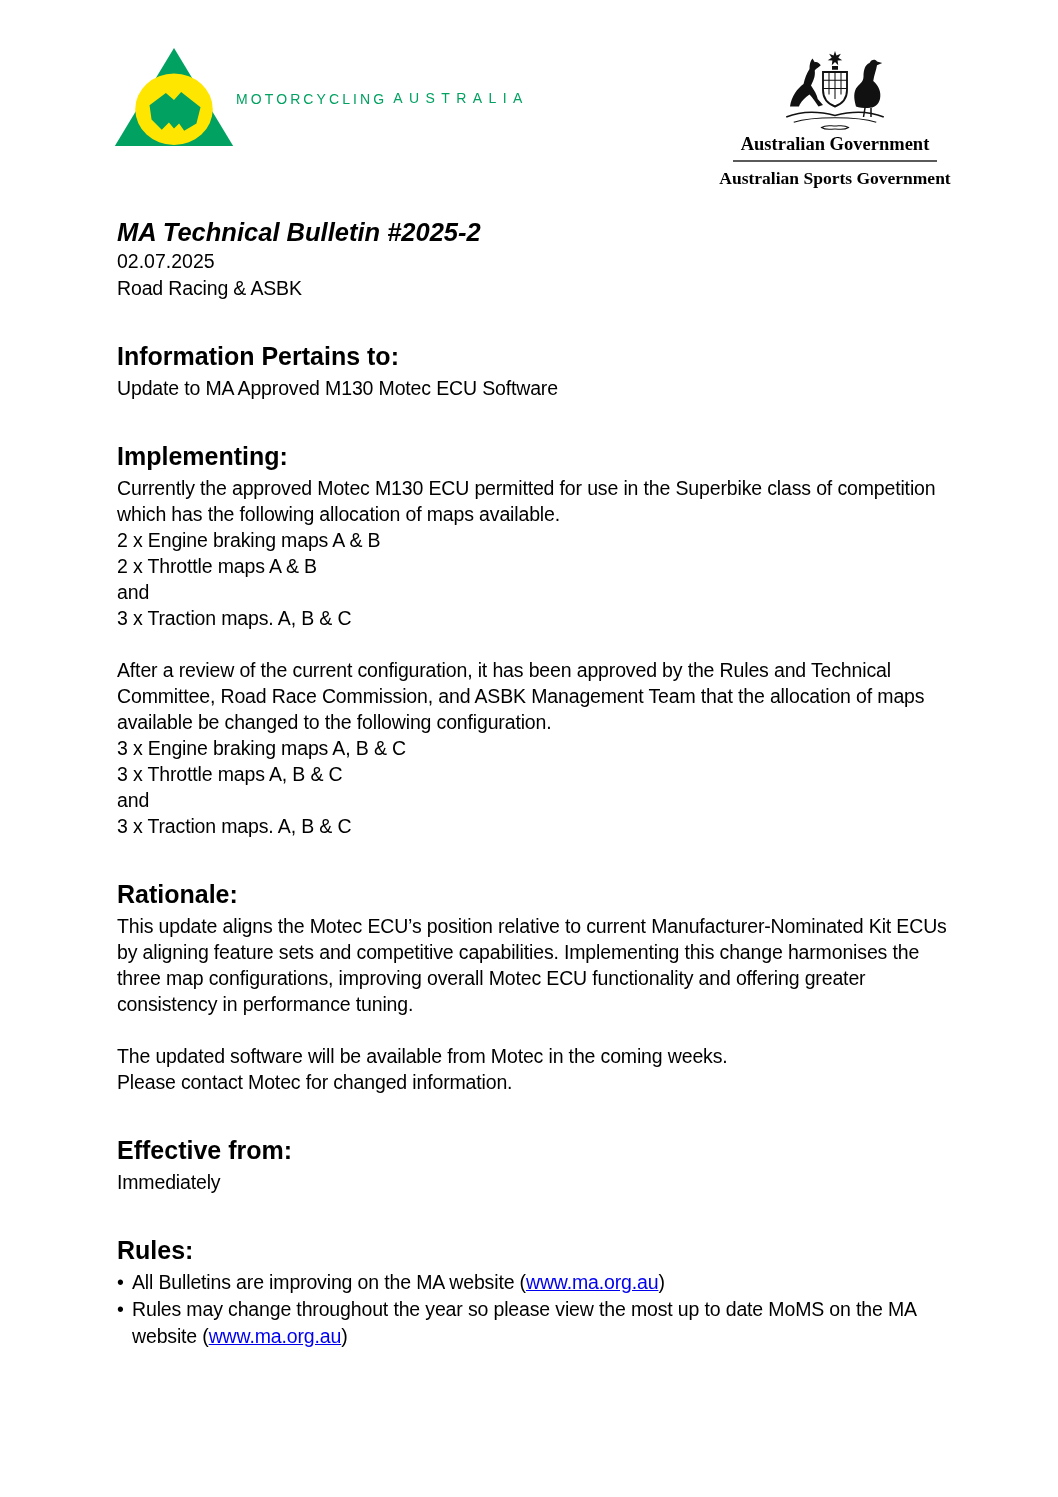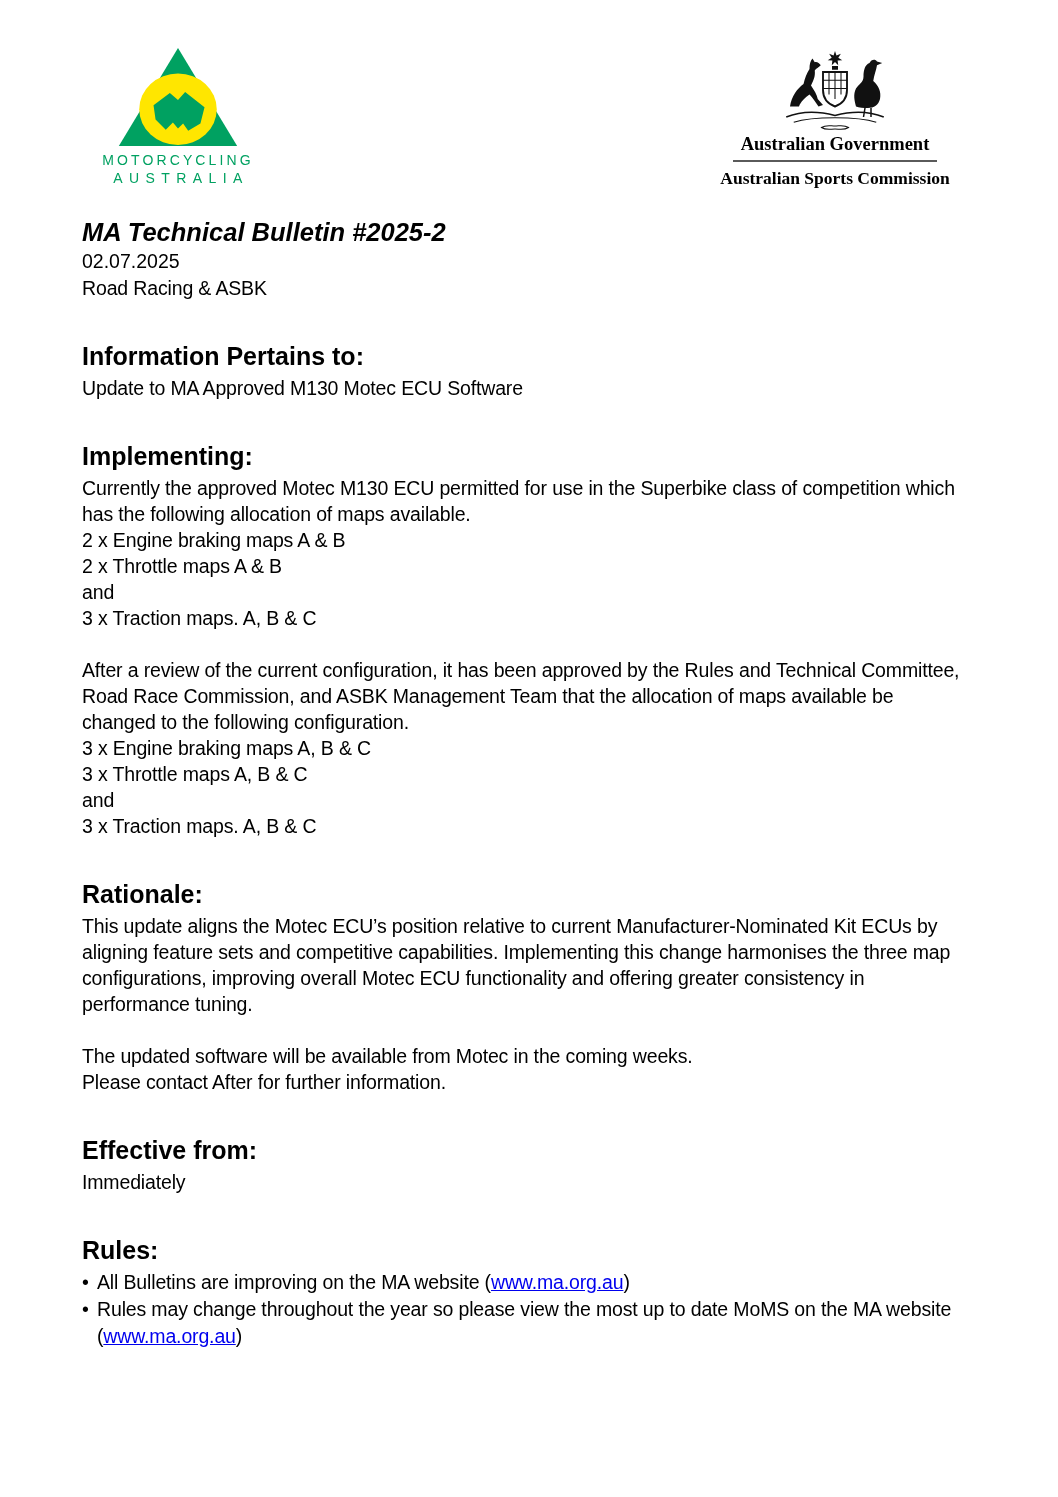--- a/index.html
+++ b/index.html
@@ -17,41 +17,41 @@
     background:#ffffff;
     color:var(--ink);
     font-family:"Liberation Sans","DejaVu Sans",sans-serif;
     overflow:hidden;
   }
   
   .header{
     display:flex;justify-content:space-between;align-items:flex-start;
     padding:46px 118px 0 112px;
   }
-  .ma-logo{display:flex;flex-direction:column;align-items:center;width:132px}
+  .ma-logo{display:flex;flex-direction:row;align-items:center;width:132px}
   .ma-logo svg{display:block}
   .ma-word1{
     color:var(--green);font-size:14px;letter-spacing:3.1px;
     margin-top:4px;white-space:nowrap;
   }
   .ma-word2{
     color:var(--green);font-size:14px;letter-spacing:6.4px;
     margin-top:2px;white-space:nowrap;margin-left:6px;
   }
   .gov{
     display:flex;flex-direction:column;align-items:center;
     font-family:"Liberation Serif","DejaVu Serif",serif;font-weight:bold;
     margin-top:2px;width:210px;
   }
   .gov svg{display:block}
   .gov-line1{font-size:18.5px;margin-top:2px;white-space:nowrap}
   .gov-divider{width:204px;border-top:2px solid #5a5a5a;margin:5px 0 6px}
   .gov-line2{font-size:17.5px;white-space:nowrap}
   
-  .content{padding:0 96px 0 82px}
+  .content{padding:0 96px 0 117px}
   .doc-title{
     margin-top:28px;
     font-size:25.5px;font-weight:bold;font-style:italic;line-height:31px;
   }
   .doc-date{font-size:19.5px;line-height:27px}
   .sec-heading{
     font-size:25px;font-weight:bold;line-height:30px;
     margin:40px 0 4px 0;
   }
   .body-text{font-size:19.5px;line-height:26px;letter-spacing:-0.15px}
@@ -99,21 +99,21 @@
           <path d="M140,80 L138,92 M148,80 L148,92" stroke="#111" stroke-width="2"></path>
 
           <path d="M35,92 C60,82 85,86 100,90 C115,86 140,82 165,92" fill="none" stroke="#111" stroke-width="2"></path>
           <path d="M45,99 C70,91 130,91 155,99" fill="none" stroke="#111" stroke-width="1.6"></path>
 
           <path d="M82,106 C88,102 94,104 100,104 C106,104 112,102 118,106 C112,110 106,108 100,108 C94,108 88,110 82,106 Z" fill="none" stroke="#111" stroke-width="1.5"></path>
         </svg>
       </span>
       <div class="gov-line1">Australian Government</div>
       <div class="gov-divider"></div>
-      <div class="gov-line2">Australian Sports Commission</div>
+      <div class="gov-line2">Australian Sports Government</div>
     </div>
   </div>
 
   <div class="content">
 
     <div class="doc-title">MA Technical Bulletin #2025-2</div>
     <div class="doc-date">02.07.2025</div>
 
     <div class="body-text">Road Racing &amp; ASBK</div>
 
@@ -130,21 +130,21 @@
     <div class="body-text">After a review of the current configuration, it has been approved by the Rules and Technical Committee, Road Race Commission, and ASBK Management Team that the allocation of maps available be changed to the following configuration.</div>
     <div class="line">3 x Engine braking maps A, B &amp; C</div>
     <div class="line">3 x Throttle maps A, B &amp; C</div>
     <div class="line">and</div>
     <div class="line">3 x Traction maps. A, B &amp; C</div>
 
     <div class="sec-heading">Rationale:</div>
     <div class="body-text">This update aligns the Motec ECU’s position relative to current Manufacturer-Nominated Kit ECUs by aligning feature sets and competitive capabilities. Implementing this change harmonises the three map configurations, improving overall Motec ECU functionality and offering greater consistency in performance tuning.</div>
     <div class="spacer"></div>
     <div class="line">The updated software will be available from Motec in the coming weeks.</div>
-    <div class="line">Please contact After for further information.</div>
+    <div class="line">Please contact Motec for changed information.</div>
 
     <div class="sec-heading">Effective from:</div>
     <div class="body-text">Immediately</div>
 
     <div class="sec-heading">Rules:</div>
 
     <div class="bullet">
       <span class="marker">•</span>
       <span><span>All Bulletins are improving on the MA website (</span><a class="doc-link" href="#">www.ma.org.au</a><span>)</span></span>
     </div>

